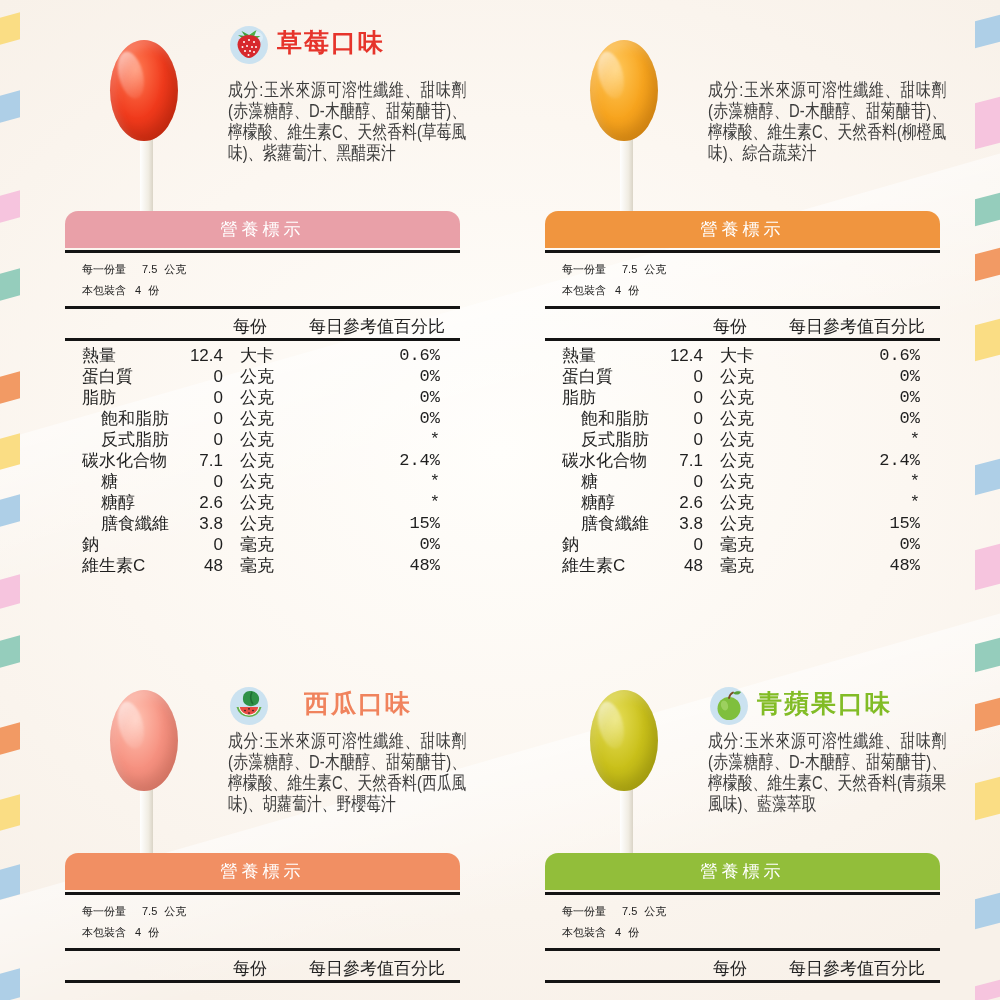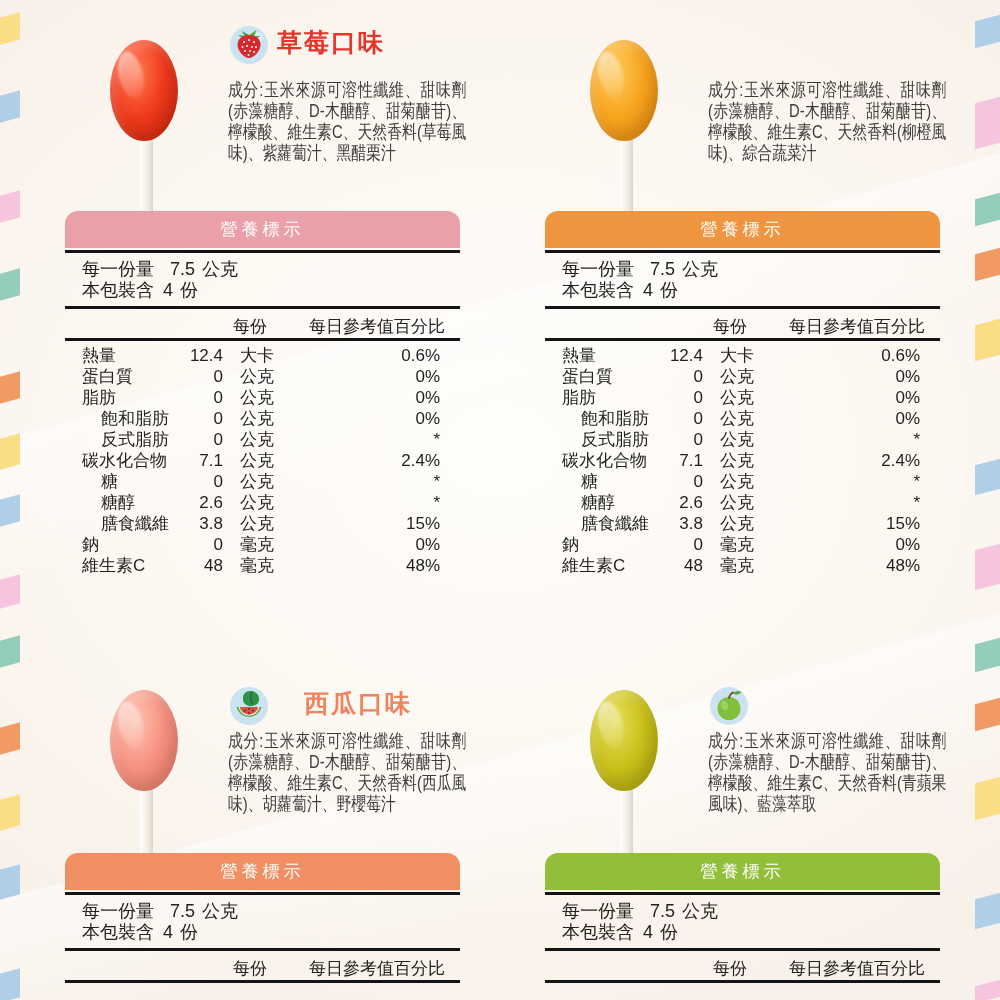--- a/index.html
+++ b/index.html
@@ -74,37 +74,37 @@
   .sec-bottom .panel { top:193px; }
 
   .banner {
     height:37px; line-height:37px; text-align:center; color:#FFFFFF;
     font-size:17px; letter-spacing:4px; border-radius:13px 13px 0 0;
   }
   .rule  { background:#141414; }
   .rule.r1 { height:2.5px; margin-top:2px; }
   .rule.thick { height:3px; }
   .serv { padding:6px 0 0 17px; }
-  .srow { height:21px; line-height:21px; font-size:18px; color:#222222; }
+  .srow { height:21px; line-height:21px; font-size:11px; color:#222222; }
   .sv  { display:inline-block; margin-left:16px; }
   .su  { display:inline-block; margin-left:7px; }
   .sv2 { display:inline-block; margin-left:9px; }
   .su2 { display:inline-block; margin-left:7px; }
   .serv + .rule.thick { margin-top:5px; }
   .thead { position:relative; height:24px; margin-top:3px; font-size:17px; color:#222222; }
   .h-per { position:absolute; left:150px; width:70px; text-align:center; top:3px; }
   .h-dv  { position:absolute; right:15px; top:3px; }
   .thead + .rule.thick { margin-top:2px; }
   .rows { margin-top:4px; }
   .n-row { position:relative; height:21px; line-height:21px; font-size:17px; color:#1F1F1F; }
   .n-label { position:absolute; left:17px; white-space:nowrap; }
   .n-row.indent .n-label { left:36px; }
   .n-val  { position:absolute; left:58px; width:100px; text-align:right; }
   .n-unit { position:absolute; left:175px; }
-  .n-dv   { position:absolute; right:20px; }
+  .n-dv   { position:absolute; right:20px;font-family:Liberation Mono, monospace; }
 </style>
 </head>
 <body>
 
 <div class="page">
   <div class="sheen s1"></div>
   <div class="sheen s2"></div>
   <div class="stripes stripes-left">
       <div class="stripe" style="top: 15px; height: 27px; background: rgb(250, 221, 132); transform: skewY(-15deg);"></div>
       <div class="stripe" style="top: 93px; height: 27px; background: rgb(174, 207, 231); transform: skewY(-15deg);"></div>
@@ -415,20 +415,21 @@
     <div class="fhead">
       <span class="ficon">
         <svg width="38" height="38" viewBox="0 0 38 38">
           <circle cx="19" cy="19" r="19" fill="#CBE2F0"></circle>
           <circle cx="19" cy="21.5" r="11.5" fill="#7FBF3D"></circle>
           <ellipse cx="14.5" cy="18.5" rx="3.5" ry="5" fill="#A4D468" opacity="0.8" transform="rotate(-18 14.5 18.5)"></ellipse>
           <path d="M19 11 C19.5 8 21 6.5 23 5.5" stroke="#7B4A23" stroke-width="1.8" fill="none" stroke-linecap="round"></path>
           <path d="M23 6 C26 3.5 30 4 31 5 C29.5 8 25.5 8.5 23 6 Z" fill="#57A036"></path>
         </svg>
       </span>
+      <h2 class="ftitle" style="color: rgb(130, 188, 38);">青蘋果口味</h2>
     </div>
     <p class="fing">成分:玉米來源可溶性纖維、甜味劑(赤藻糖醇、D-木醣醇、甜菊醣苷)、檸檬酸、維生素C、天然香料(青蘋果風味)、藍藻萃取</p>
     <div class="panel">
       <div class="banner" style="background-color: rgb(146, 190, 58);">營養標示</div>
       <div class="rule r1"></div>
       <div class="serv">
         <div class="srow">
           <span>每一份量</span><span class="sv">7.5</span><span class="su">公克</span>
         </div>
         <div class="srow">

